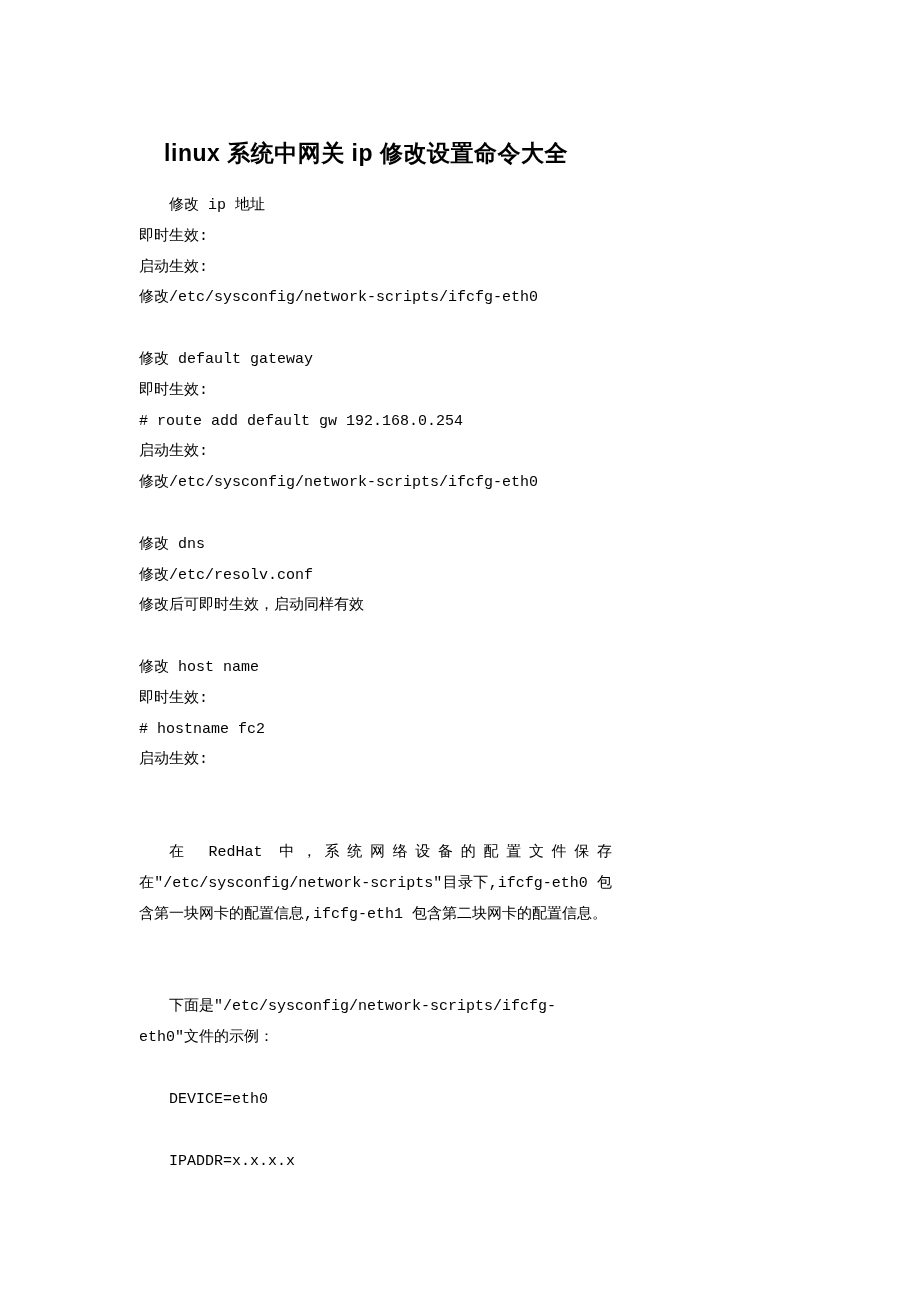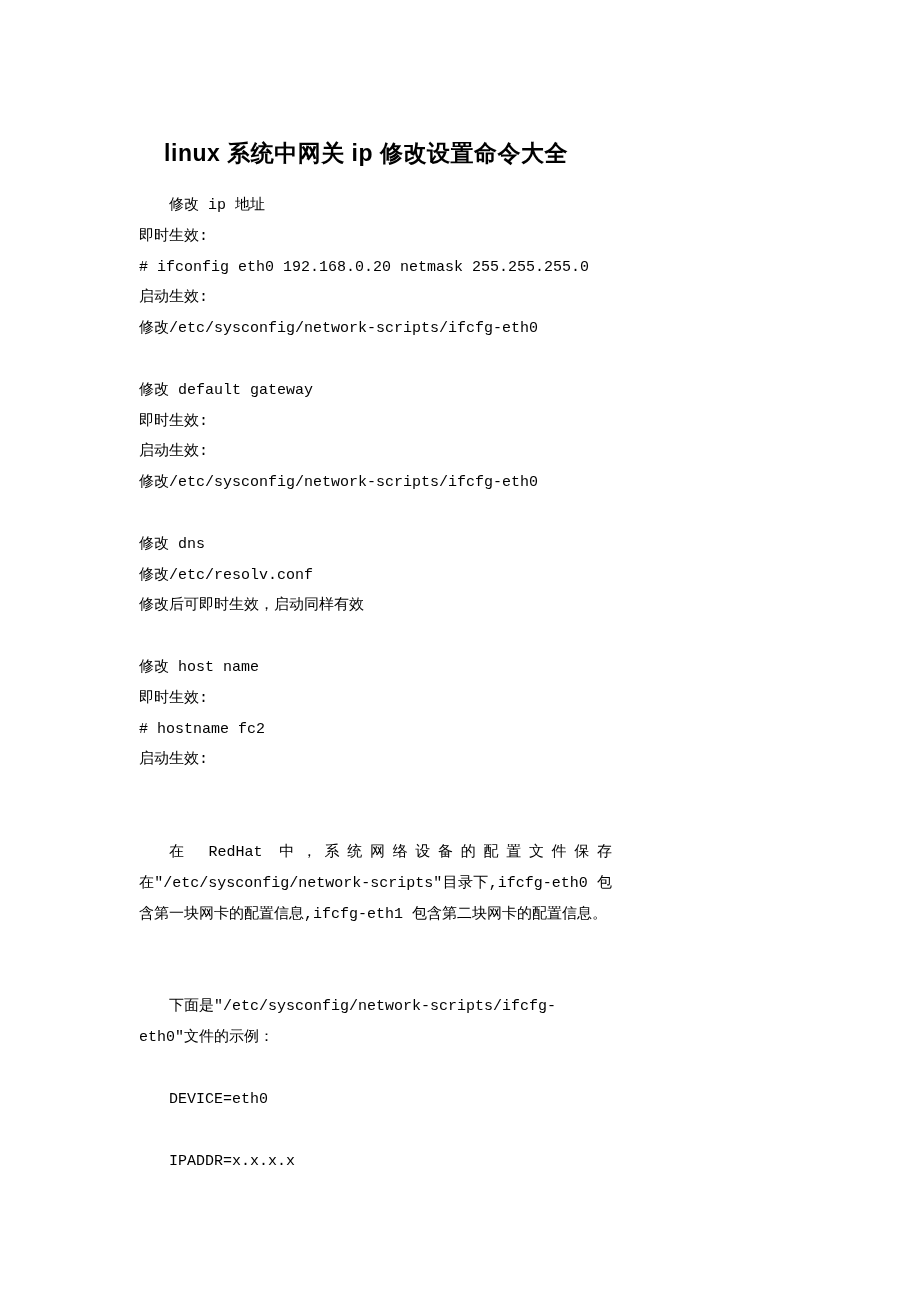--- a/index.html
+++ b/index.html
@@ -39,28 +39,28 @@
 </style>
 </head>
 <body>
 
 <div class="page">
 
   <div class="title">linux 系统中网关 ip 修改设置命令大全</div>
 
   <div class="indent mono">修改 ip 地址</div>
   <div class="mono">即时生效:</div>
-  <div class="mono"># ifconfig eth0 192.168.0.20 netmask 255.255.255.0</div>
   <div class="mono">启动生效:</div>
   <div class="mono">修改/etc/sysconfig/network-scripts/ifcfg-eth0</div>
 
   <div class="blank"></div>
 
   <div class="mono">修改 default gateway</div>
   <div class="mono">即时生效:</div>
+  <div class="mono"># route add default gw 192.168.0.254</div>
   <div class="mono">启动生效:</div>
   <div class="mono">修改/etc/sysconfig/network-scripts/ifcfg-eth0</div>
 
   <div class="blank"></div>
 
   <div class="mono">修改 dns</div>
   <div class="mono">修改/etc/resolv.conf</div>
   <div class="mono">修改后可即时生效，启动同样有效</div>
 
   <div class="blank"></div>

